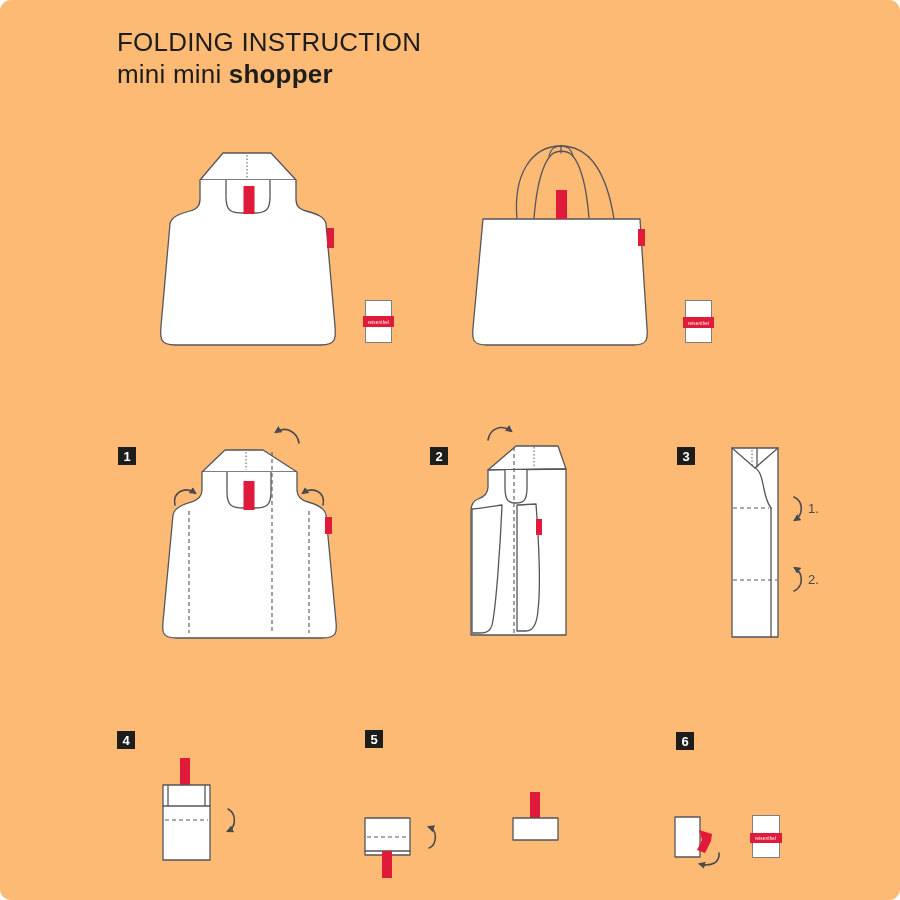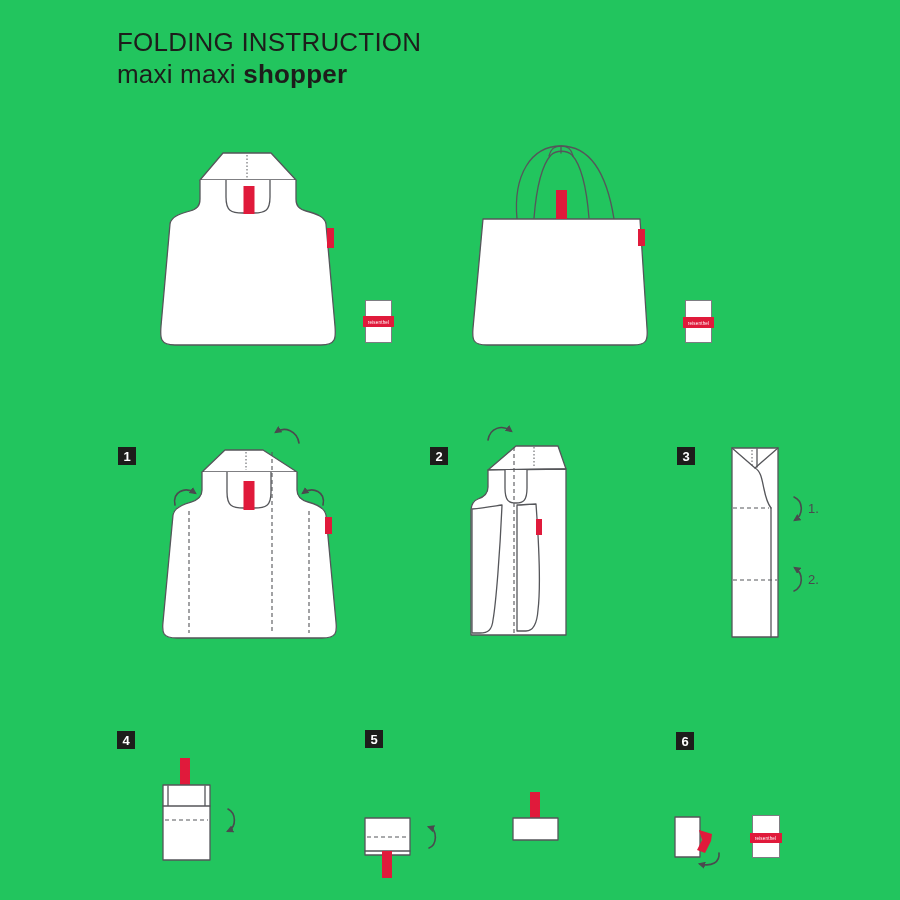--- a/index.html
+++ b/index.html
@@ -5,22 +5,22 @@
   :root{
     --red:#e01a3b;
     --line:#55565a;
     --arrow:#4a4a4e;
     --badge-bg:#1d1d1b;
     --badge-fg:#ffffff;
     --text:#1d1d1b;
     --pouch-border:#7d7d82;
   }
   html,body{margin:0;padding:0;background:#fff;}
-  .canvas{position:relative;width:900px;height:900px;background:#22c55e;overflow:hidden;
-          font-family:"Liberation Sans","DejaVu Sans",sans-serif;}
+  .canvas{position:relative;width:900px;height:900px;background:#fdba74;overflow:hidden;
+          font-family:"Liberation Sans","DejaVu Sans",sans-serif;border-radius:11px;}
   .art{position:absolute;left:0;top:0;}
   .title-block{position:absolute;left:117px;top:26px;color:var(--text);}
   .title-line1{font-size:26px;font-weight:400;letter-spacing:0.2px;line-height:32px;}
   .title-line2{font-size:26px;font-weight:400;letter-spacing:0.2px;line-height:32px;}
   .title-line2 b{font-weight:700;text-align:center;}
   .badge{position:absolute;width:18px;height:18px;background:var(--badge-bg);color:var(--badge-fg);
          font-size:13px;font-weight:700;display:flex;align-items:center;justify-content:center;}
   .fold-label{position:absolute;font-size:13px;color:var(--arrow);}
   .pouch{position:absolute;background:#fff;border:1.5px solid var(--pouch-border);box-sizing:border-box;}
   .pouch .band{position:absolute;left:-3px;right:-3px;background:var(--red);color:#fff;
@@ -34,21 +34,21 @@
   .arrow{fill:none;stroke:var(--arrow);stroke-width:1.6;stroke-linecap:round;marker-end:url(#ah);}
   .red{fill:var(--red);stroke:none;}
 </style>
 </head>
 <body>
 
 <div class="canvas">
 
   <div class="title-block">
     <div class="title-line1">FOLDING INSTRUCTION</div>
-    <div class="title-line2"><span>maxi maxi </span><b>shopper</b></div>
+    <div class="title-line2"><span>mini mini </span><b>shopper</b></div>
   </div>
 
   <svg class="art" width="900" height="900" viewBox="0 0 900 900">
     <defs>
       <marker id="ah" viewBox="0 0 10 10" refX="7" refY="5" markerWidth="4.6" markerHeight="4.6" orient="auto-start-reverse">
         <path d="M0,0 L10,5 L0,10 z" fill="#4a4a4e"></path>
       </marker>
     </defs>
 
     <g>

